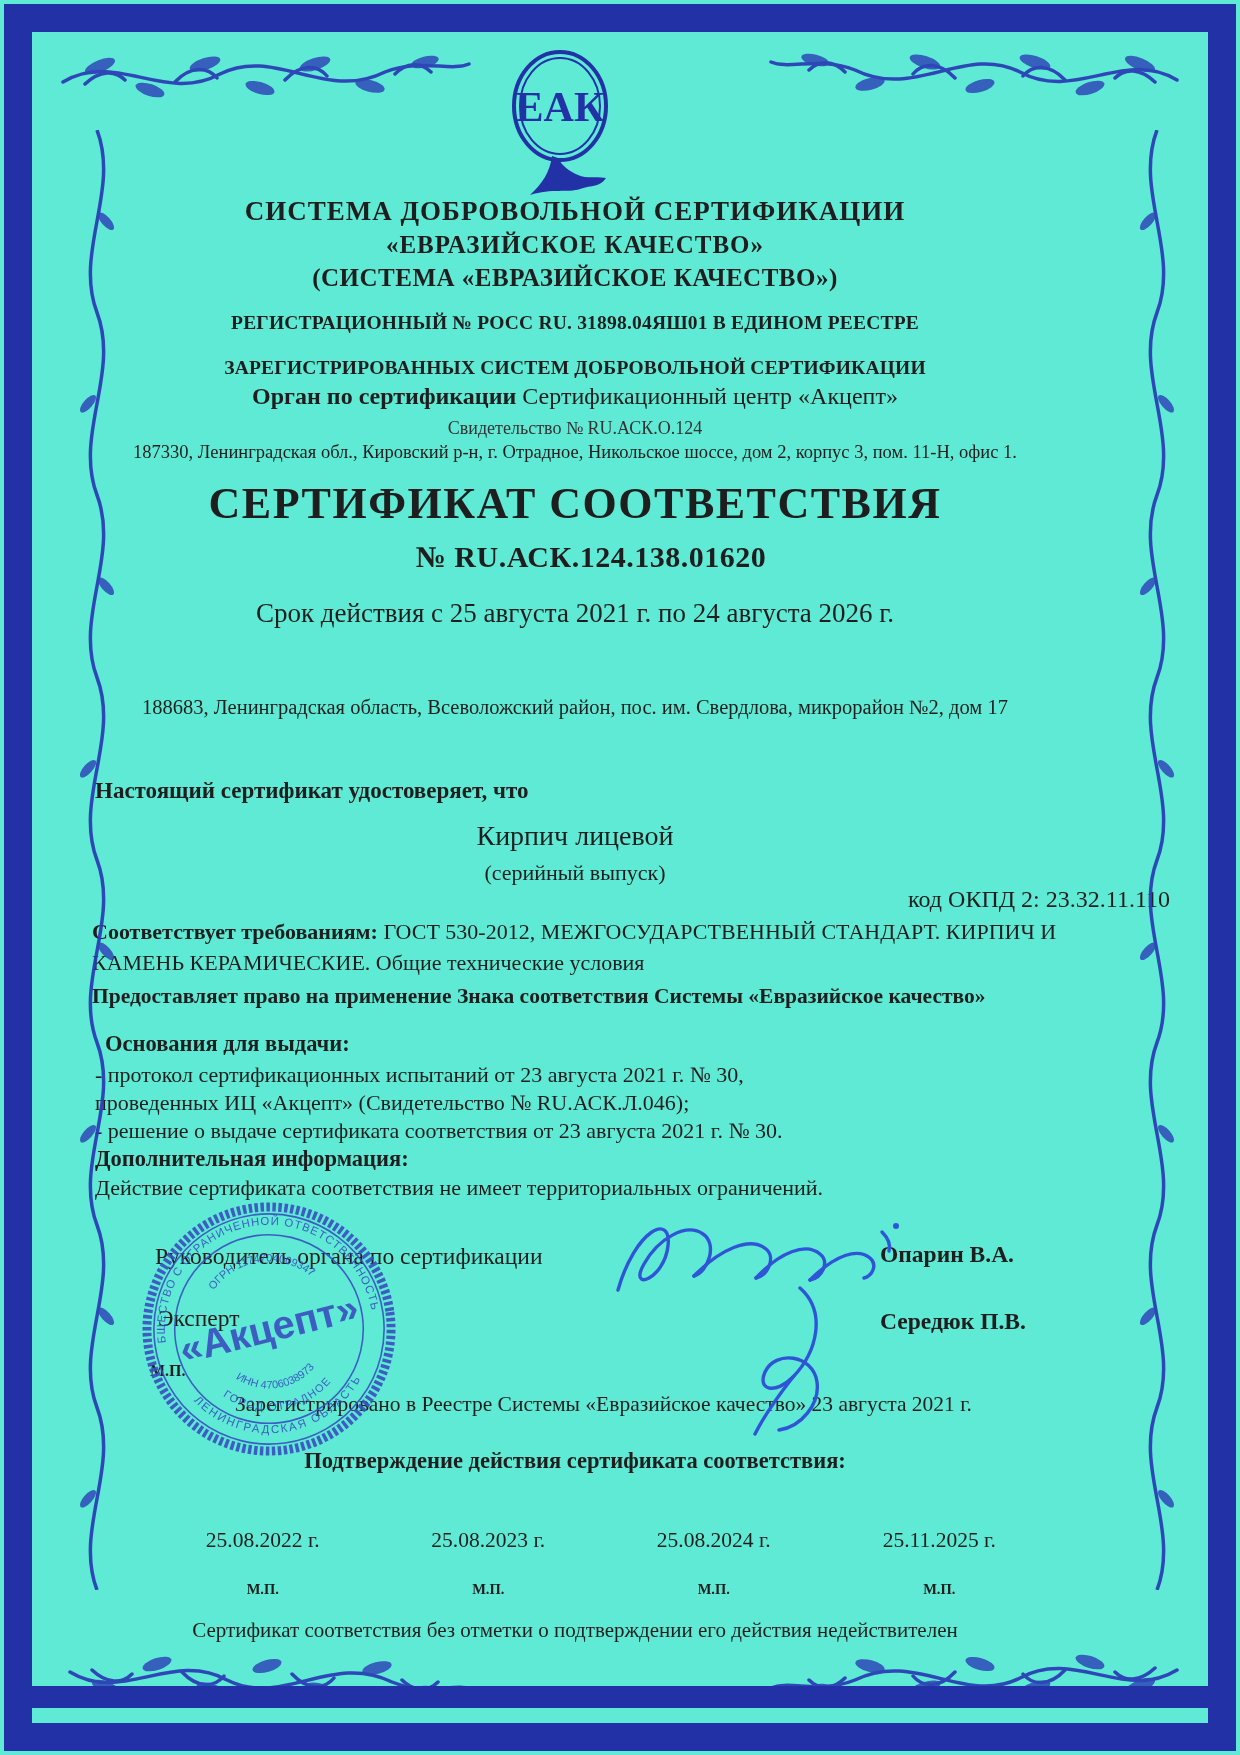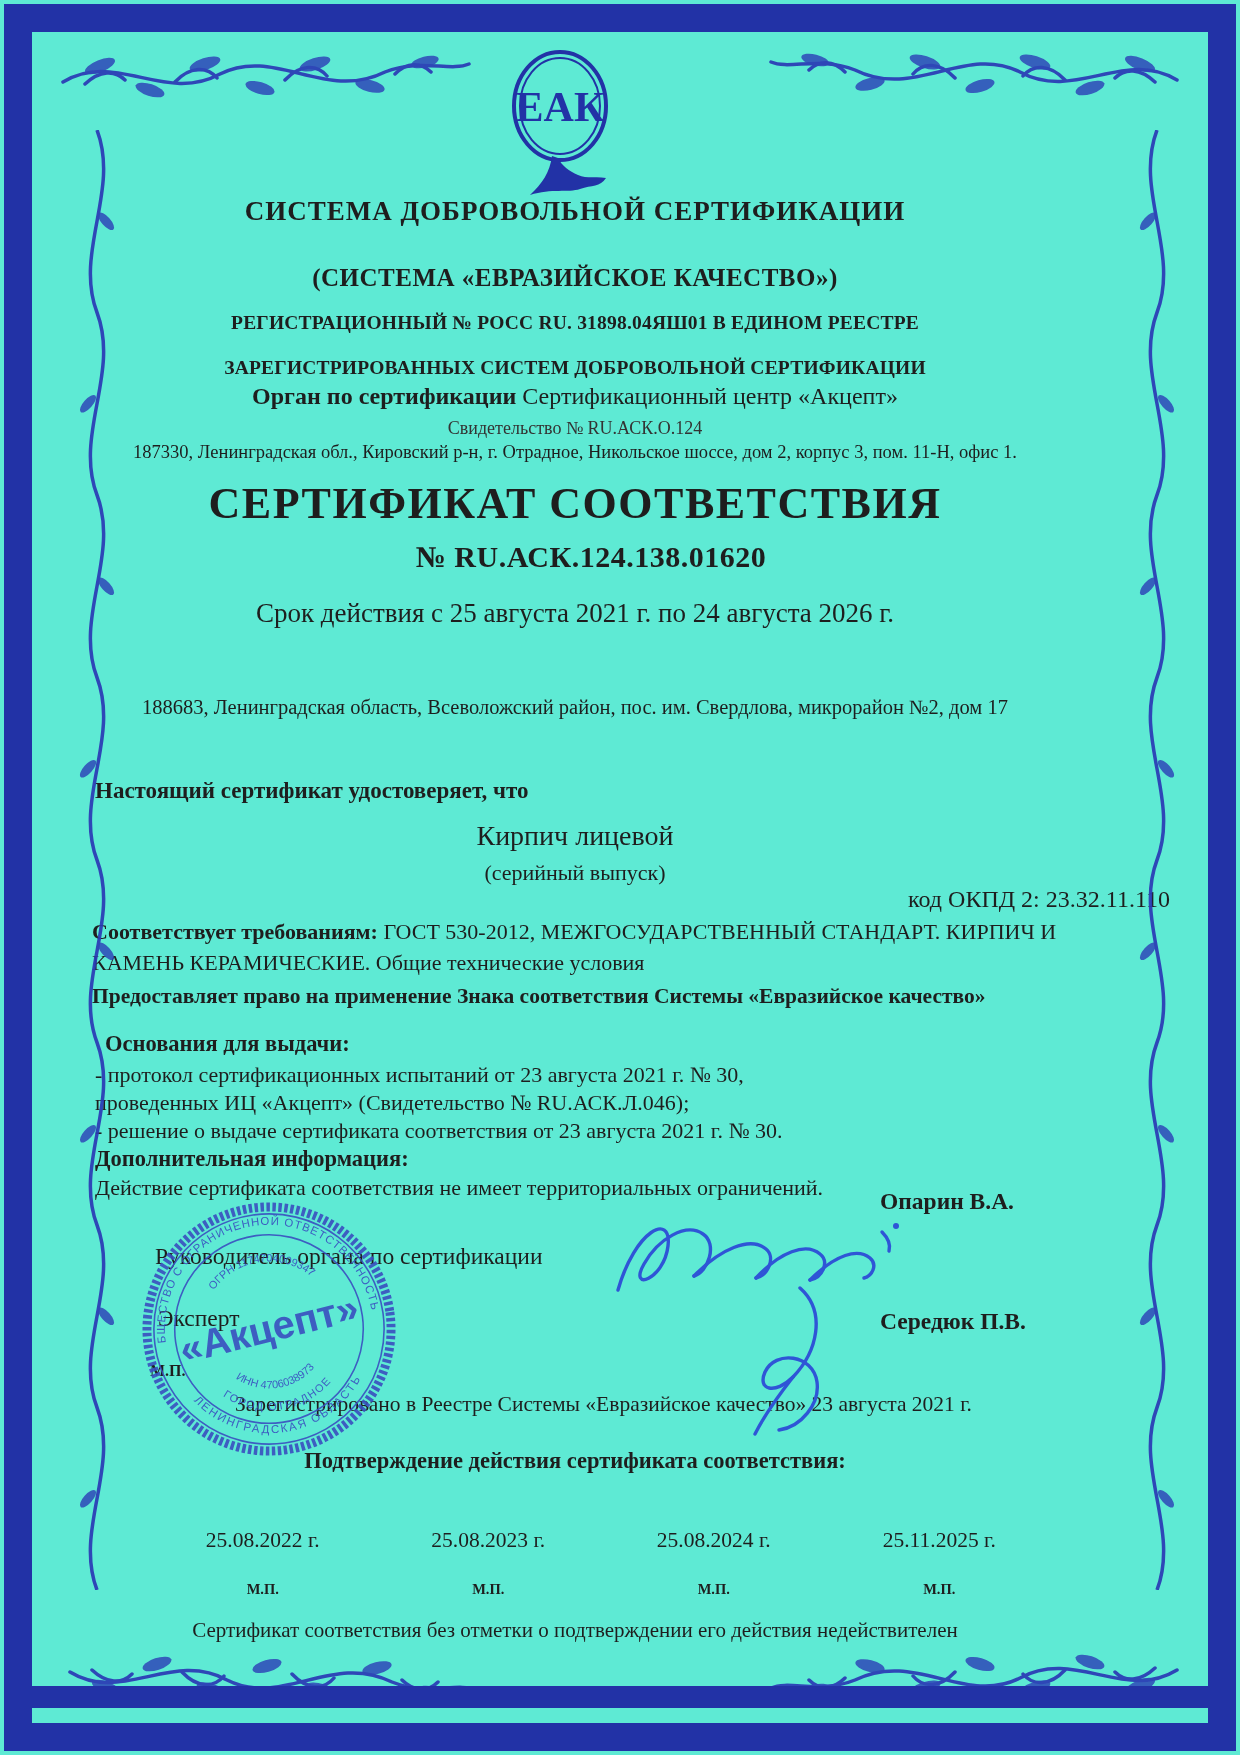--- a/index.html
+++ b/index.html
@@ -35,21 +35,21 @@
   .req{top:916px;left:92px;width:995px;font-size:22px;line-height:31px;}
   .req b{font-weight:bold;}
   .mark{top:984px;left:92px;font-size:21.5px;font-weight:bold;}
   .grounds-label{top:1031px;left:105px;font-size:22.5px;font-weight:bold;}
   .g0{top:1062px;left:95px;font-size:22px;}
   .g1{top:1090px;left:95px;font-size:22px;}
   .g2{top:1118px;left:95px;font-size:22px;}
   .add-label{top:1146px;left:95px;font-size:22.5px;font-weight:bold;}
   .add-text{top:1175px;left:95px;font-size:22px;}
   .sig-role1{top:1243px;left:155px;font-size:23.5px;z-index:2;}
-  .sig-name1{top:1188px;left:880px;font-size:23.5px;font-weight:bold;}
+  .sig-name1{top:1241px;left:880px;font-size:23.5px;font-weight:bold;}
   .sig-role2{top:1305px;left:158px;font-size:23.5px;z-index:2;}
   .sig-name2{top:1308px;left:880px;font-size:23.5px;font-weight:bold;}
   .mp1{top:1362px;left:150px;font-size:16px;font-weight:bold;z-index:2;}
   .registered{top:1392px;left:235px;font-size:21.5px;z-index:2;}
   .confirm-title{top:1448px;font-size:22.5px;font-weight:bold;}
   .dates-row{top:1528px;left:150px;right:188px;display:flex;z-index:2;}
   .dcell{flex:1;text-align:center;}
   .date{font-size:21.5px;}
   .date-mp{margin-top:28px;font-size:14.5px;font-weight:bold;}
   .footer{top:1618px;font-size:21px;}
@@ -117,20 +117,21 @@
     </svg>
 
   <svg class="abs" style="left:500px;top:48px;width:120px;height:160px" viewBox="0 0 120 160">
     <ellipse cx="60" cy="58" rx="46" ry="54" fill="none" stroke="#2232a6" stroke-width="4"></ellipse>
     <ellipse cx="60" cy="58" rx="40" ry="48" fill="none" stroke="#2232a6" stroke-width="2"></ellipse>
     <text x="60" y="73" text-anchor="middle" font-size="42" font-weight="bold" fill="#2232a6" font-family="'Liberation Serif','DejaVu Serif',serif">ЕАК</text>
     <path d="M52,108 C50,124 42,136 30,147 C52,140 68,145 80,141 C92,137 100,139 106,130 C97,128 87,131 78,127 C69,123 62,118 58,110 Z" fill="#2232a6"></path>
   </svg>
 
   <div class="abs center sys1">СИСТЕМА ДОБРОВОЛЬНОЙ СЕРТИФИКАЦИИ</div>
+  <div class="abs center sys2">«ЕВРАЗИЙСКОЕ КАЧЕСТВО»</div>
   <div class="abs center sys3">(СИСТЕМА «ЕВРАЗИЙСКОЕ КАЧЕСТВО»)</div>
   <div class="abs center reg1">РЕГИСТРАЦИОННЫЙ № РОСС RU. 31898.04ЯШ01 В ЕДИНОМ РЕЕСТРЕ</div>
   <div class="abs center reg2">ЗАРЕГИСТРИРОВАННЫХ СИСТЕМ ДОБРОВОЛЬНОЙ СЕРТИФИКАЦИИ</div>
   <div class="abs center organ">
     <b>Орган по сертификации</b>
     <span>Сертификационный центр «Акцепт»</span>
   </div>
   <div class="abs center license">Свидетельство № RU.АСК.О.124</div>
   <div class="abs center addr1">187330, Ленинградская обл., Кировский р-н, г. Отрадное, Никольское шоссе, дом 2, корпус 3, пом. 11-Н, офис 1.</div>
 

